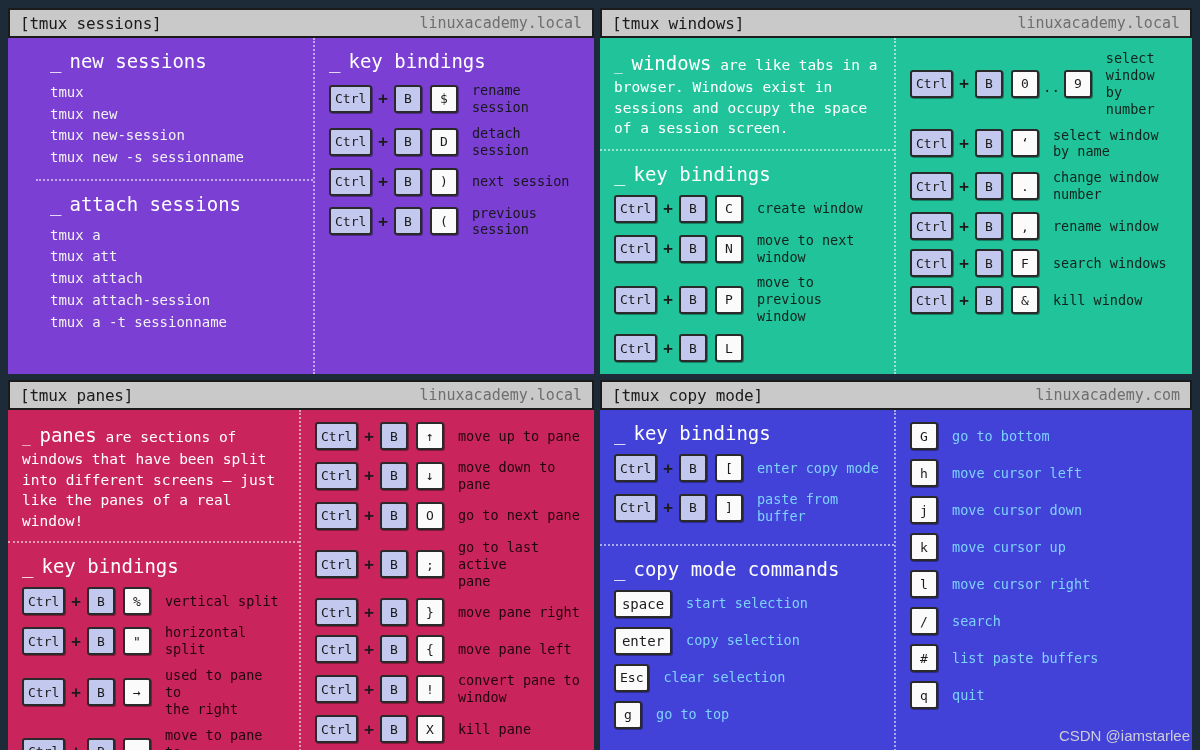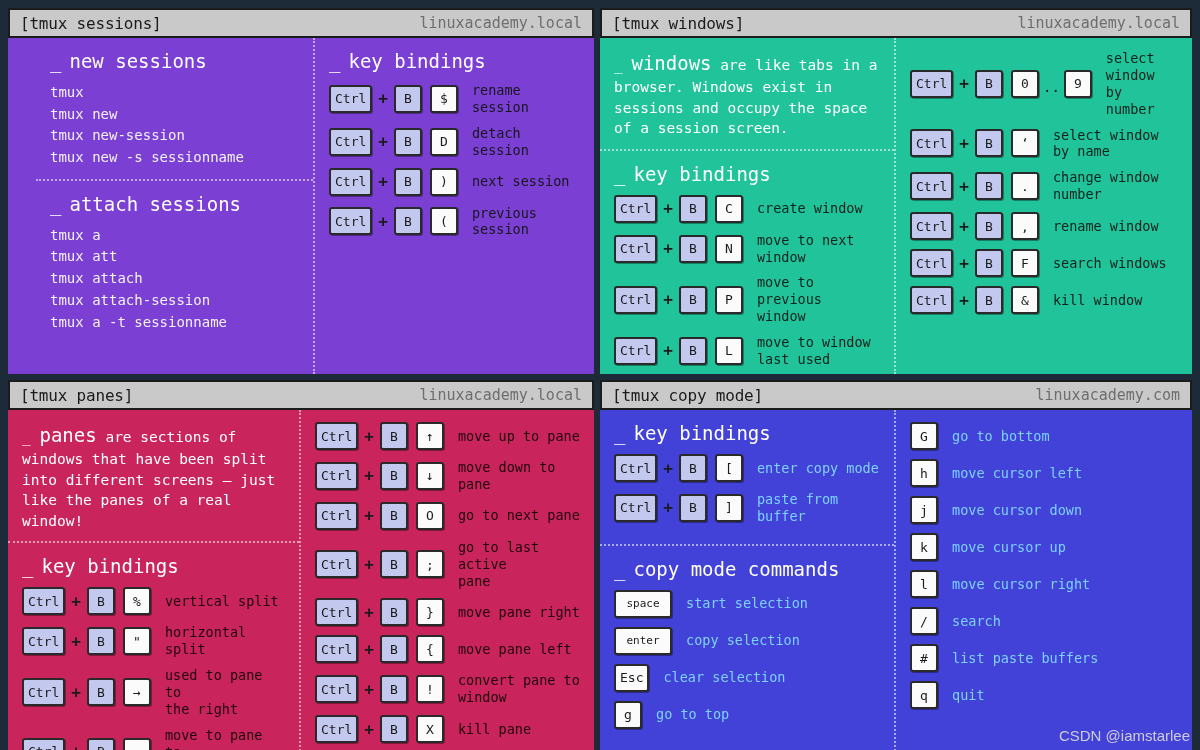--- a/index.html
+++ b/index.html
@@ -120,21 +120,21 @@
     line-height: 1;
     color: #1b1b1b;
     box-shadow: 1px 1px 0 rgba(0,0,0,.35);
   }
   .key.mod {
     background: #c3c8ee;
   }
   .key.main {
     background: #fbfbfb;
   }
-  .key.wide { min-width: 58px; font-size: 11px; }
+  .key.wide { min-width: 58px; font-size: 14px; }
   .plus {
     color: #1b1b1b;
     font-size: 16px;
     padding: 0 6px;
     font-weight: bold;
   }
   .dots {
     color: #1b1b1b;
     font-size: 14px;
     padding: 0 4px;
@@ -311,22 +311,20 @@
                 <span class="desc">move to previous
 window</span>
               </div>
               <div class="binding">
                 <div class="keyseq" style="gap: 0px;">
                   <span class="key mod">Ctrl</span>
                   <span class="plus">+</span>
                   <span class="key mod" style="margin-right: 8px;">B</span> 
                   <span class="key main">L</span>
                 </div>
-                <span class="desc">move to window
-last used</span>
               </div>
             </div>
         </div>
       </div>
       <div class="col">
         <div class="block grow">
           <div>
               <div class="binding">
                 <div class="keyseq" style="gap: 0px;">
                   <span class="key mod">Ctrl</span>

